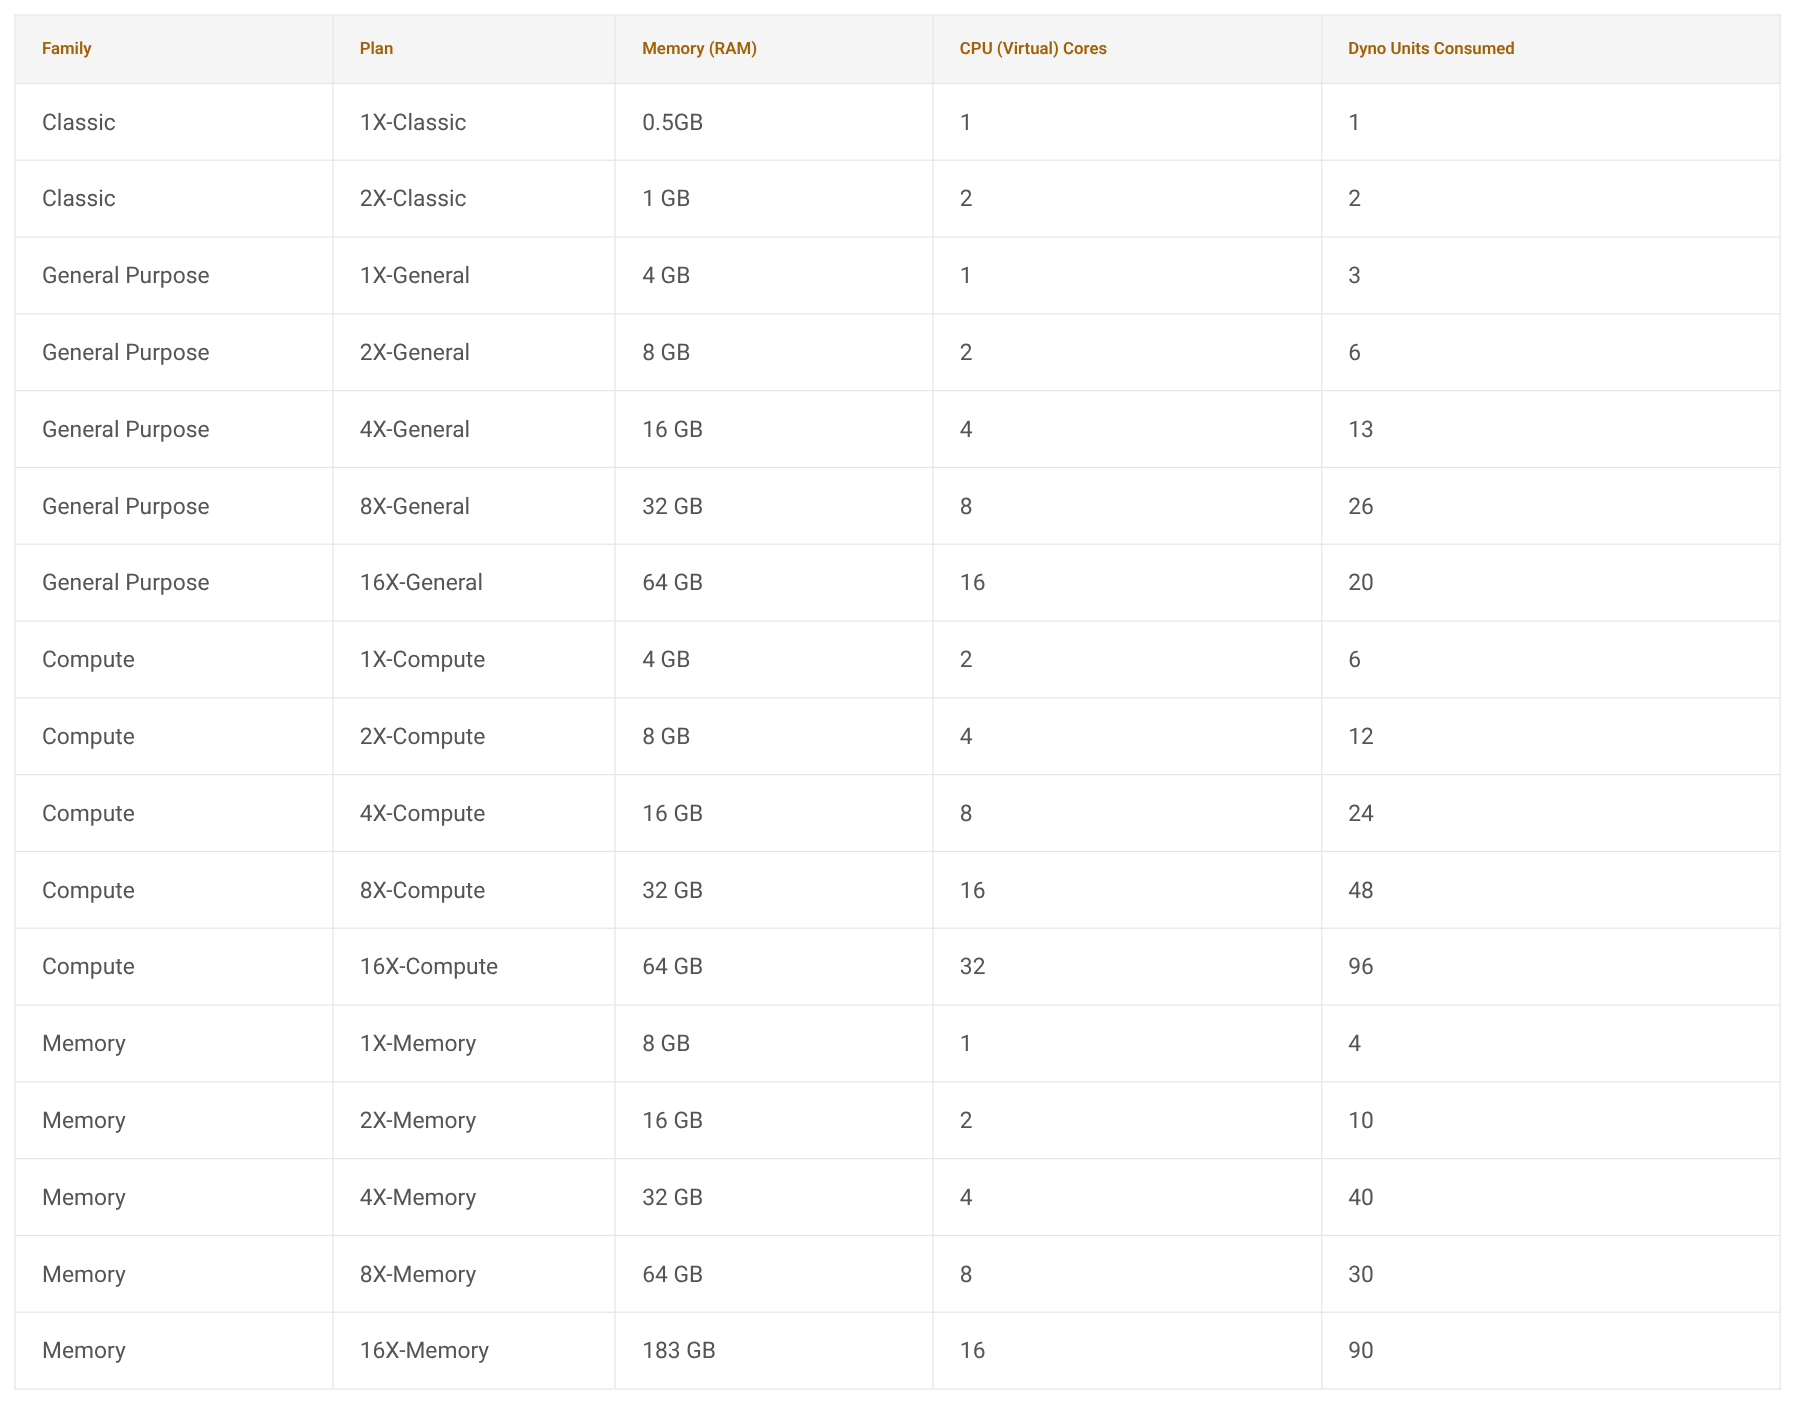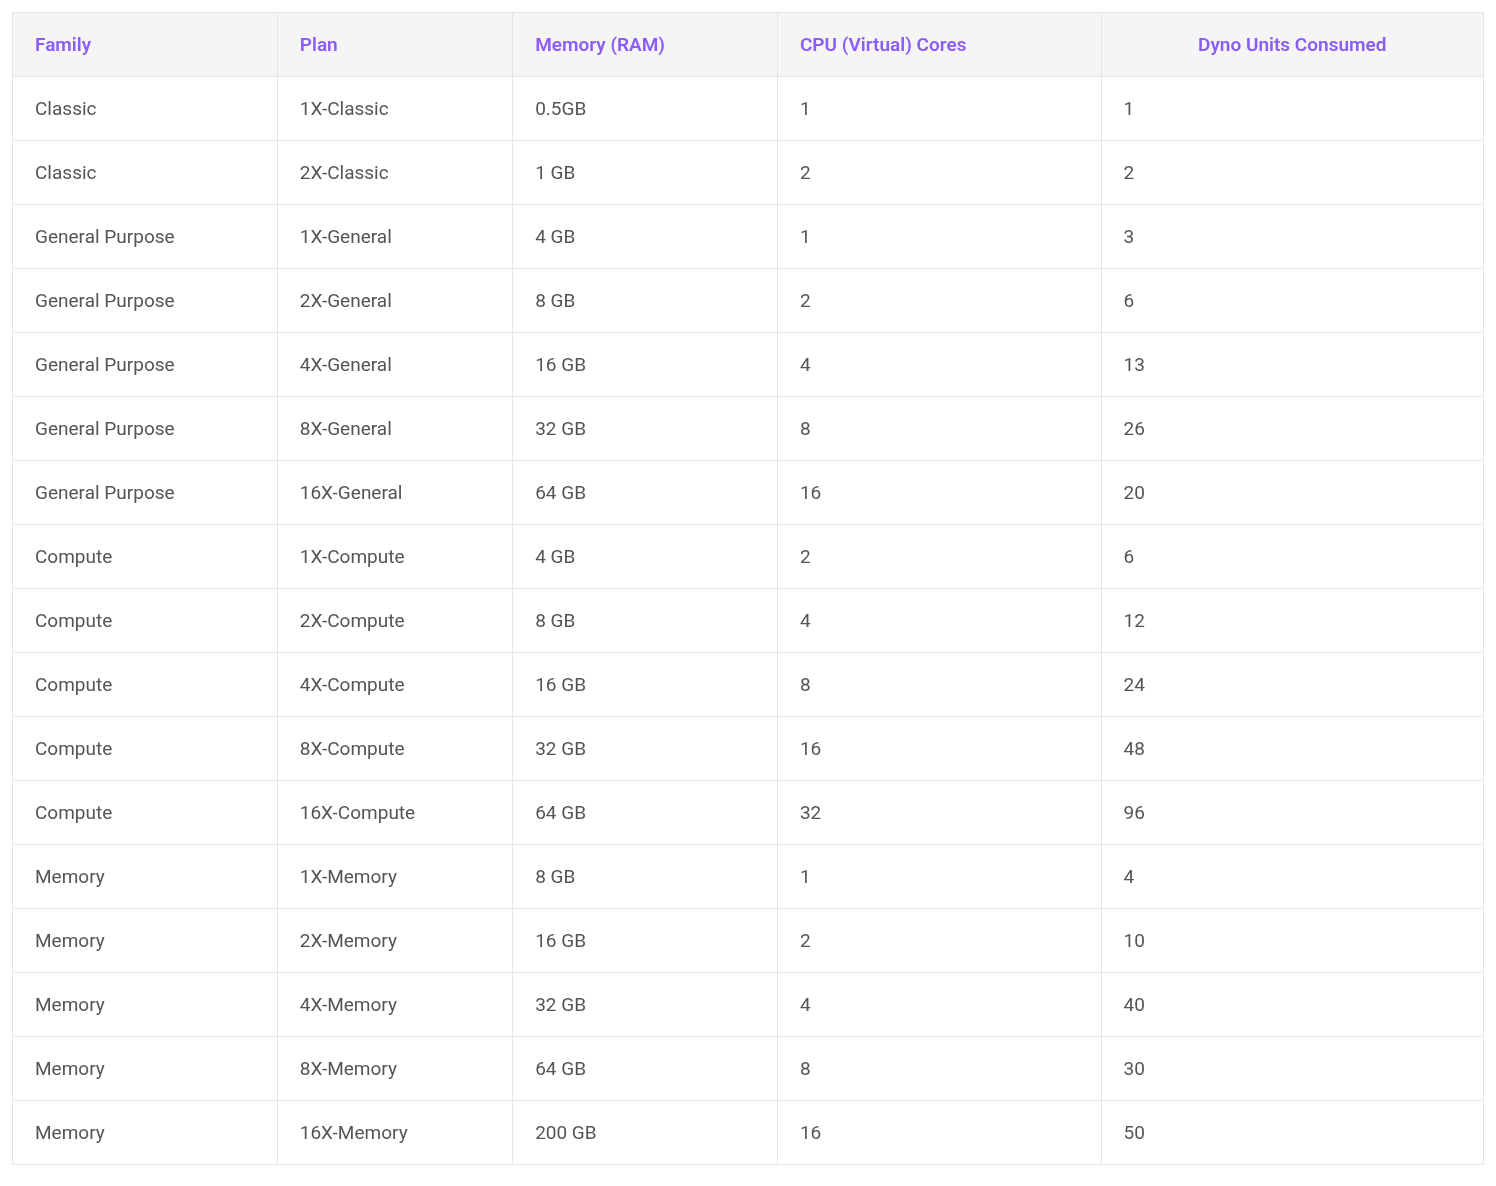--- a/index.html
+++ b/index.html
@@ -14,29 +14,28 @@
     }
     table {
       width: 100%;
       border-collapse: collapse;
       border: 1px solid #e5e5e5;
     }
     thead th {
       background: #f5f5f5;
       text-align: left;
       font-weight: 600;
-      color: #8b5cf6;
+      color: #a16207;
       padding: 20px 22px;
-      font-size: 19px;
+      font-size: 14px;
       border-bottom: 1px solid #e5e5e5;
       border-right: 1px solid #e5e5e5;
     }
     thead th:last-child {
       border-right: none;
-      text-align: center;
     }
     tbody td {
       padding: 20px 22px;
       font-size: 19px;
       color: #555555;
       border-bottom: 1px solid #e5e5e5;
       border-right: 1px solid #e5e5e5;
     }
     tbody td:last-child {
       border-right: none;
@@ -172,18 +171,18 @@
       <tr>
         <td>Memory</td>
         <td>8X-Memory</td>
         <td>64 GB</td>
         <td>8</td>
         <td>30</td>
       </tr>
       <tr>
         <td>Memory</td>
         <td>16X-Memory</td>
-        <td>200 GB</td>
+        <td>183 GB</td>
         <td>16</td>
-        <td>50</td>
+        <td>90</td>
       </tr>
     </tbody>
 </table>
 
 </body></html>

